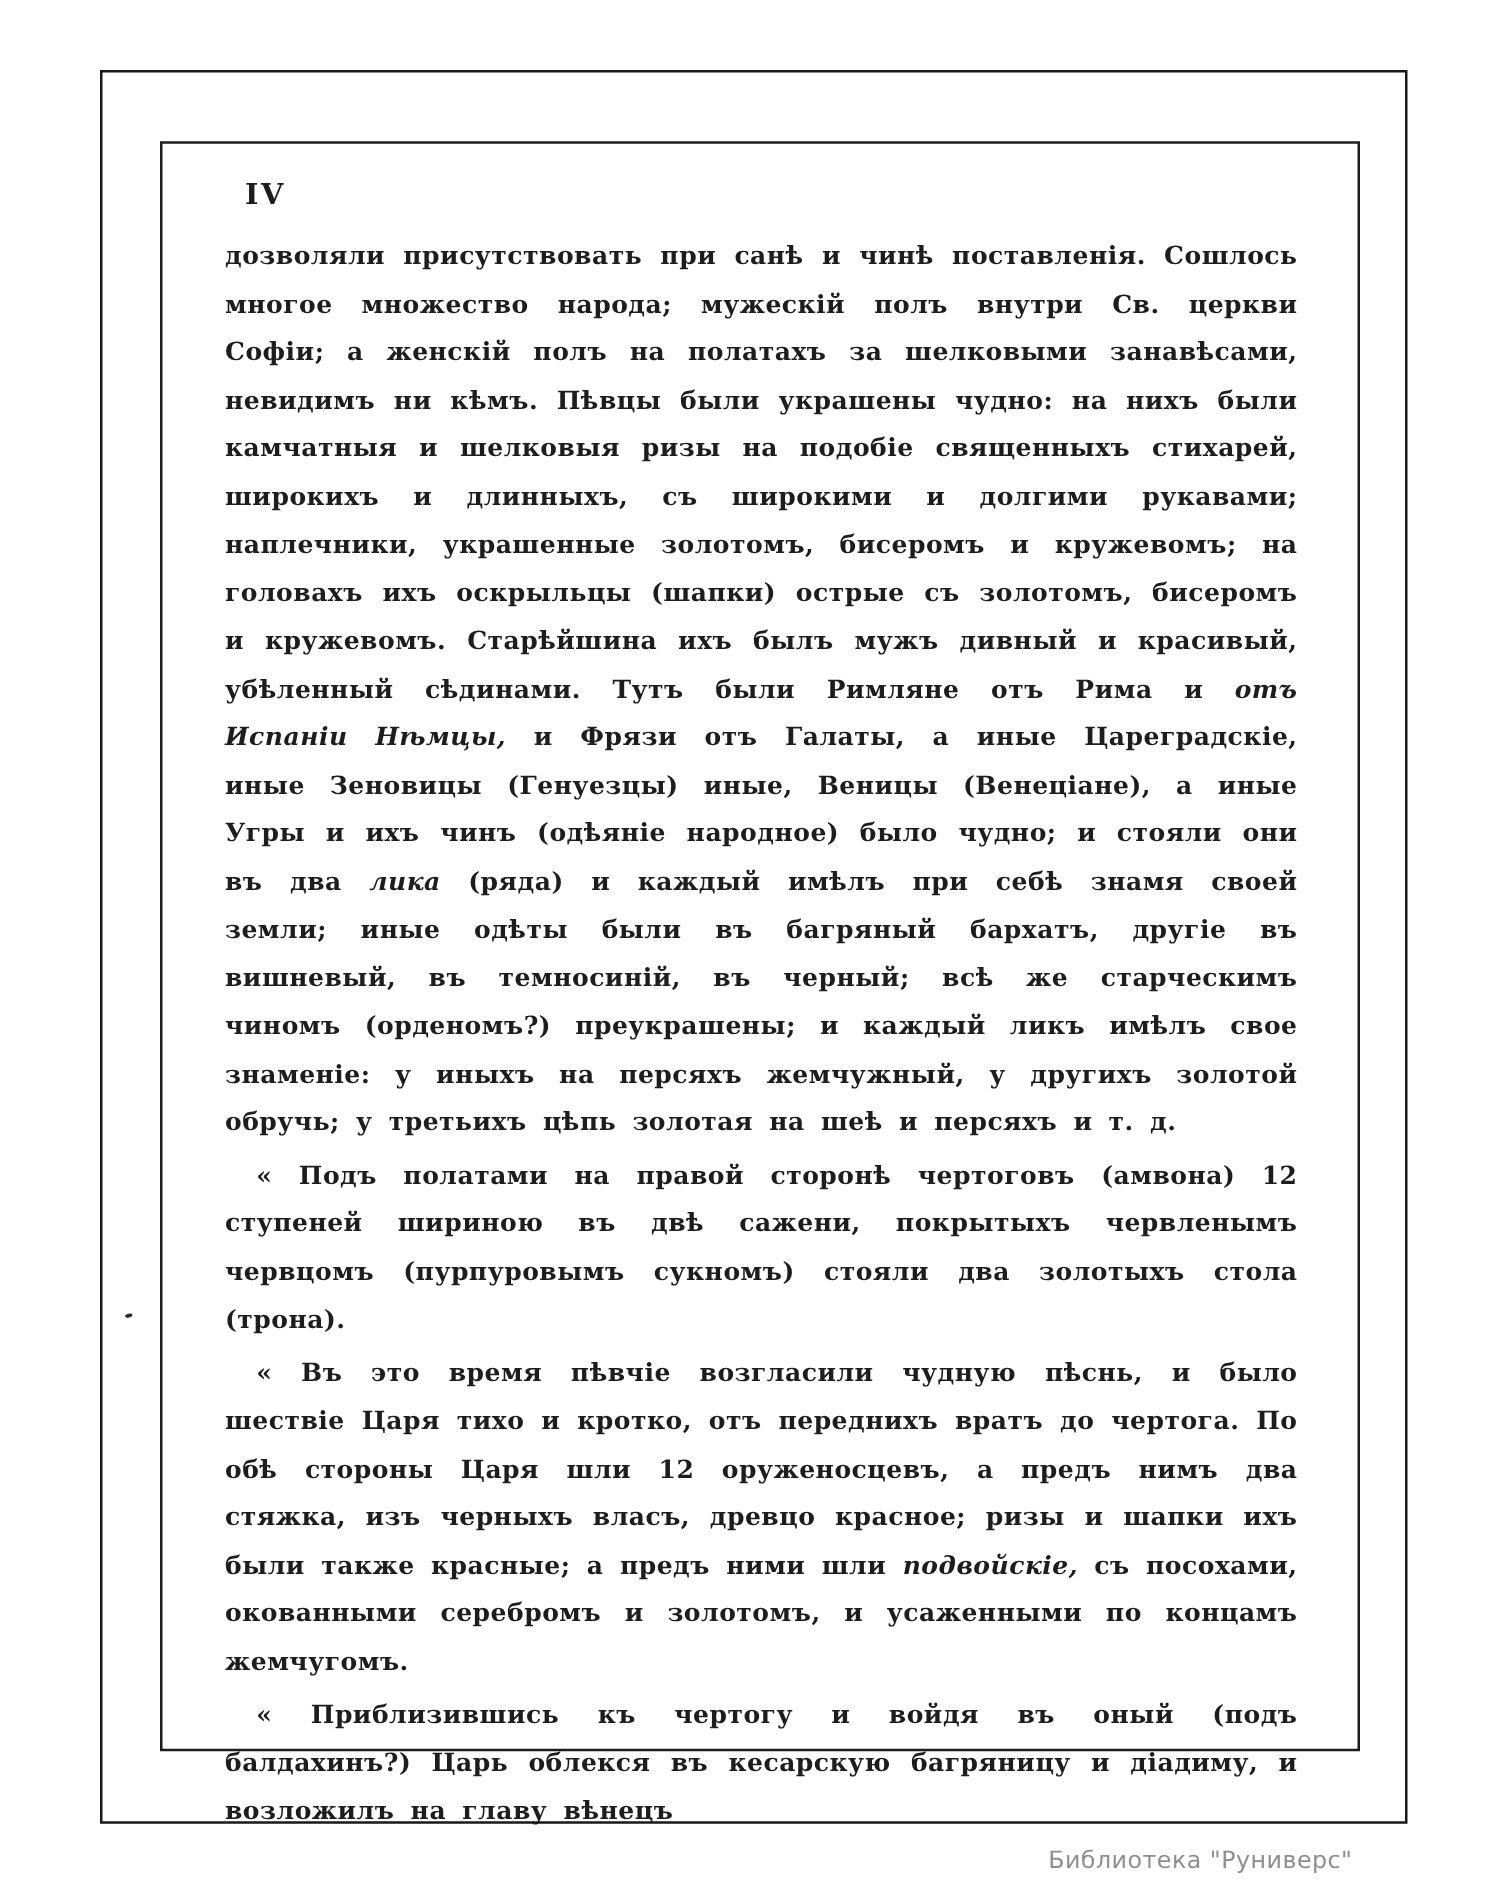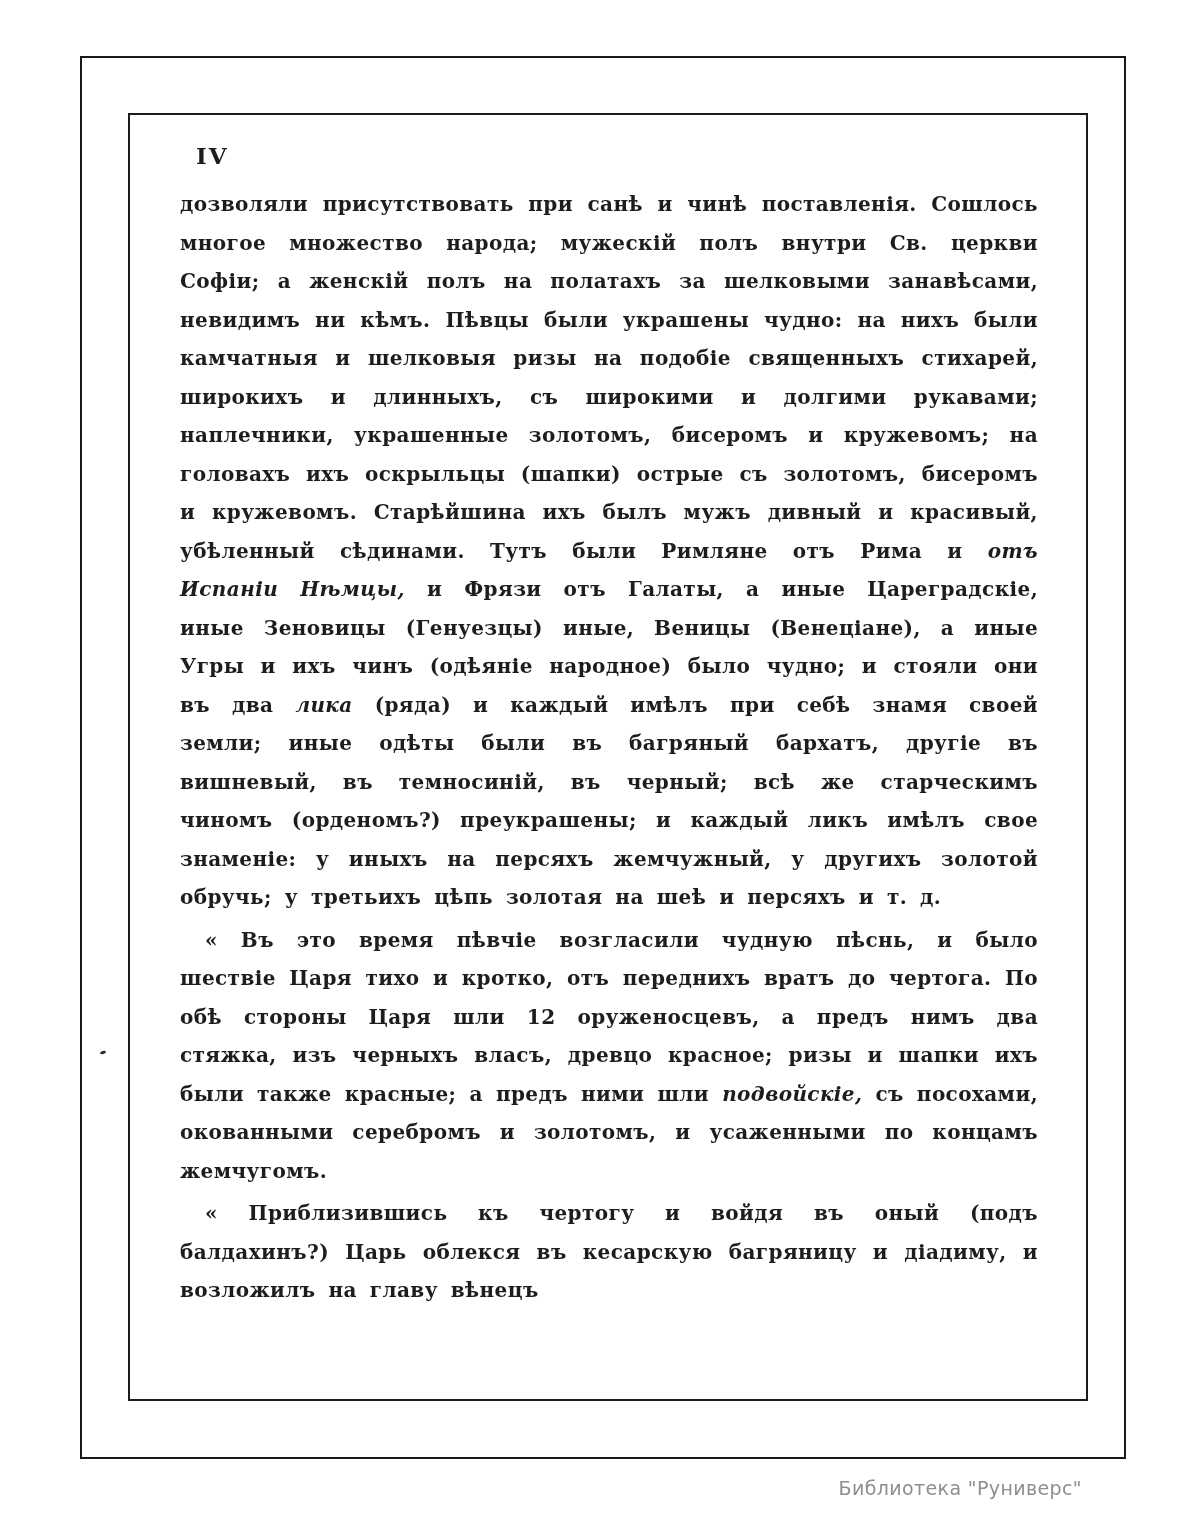--- a/index.html
+++ b/index.html
@@ -89,18 +89,19 @@
 </style>
 </head>
 <body>
 
 <div>
   <div class="outer-border"></div>
   <div class="inner-border"></div>
   <div class="page-number">IV</div>
   <div class="text-block">
       <p><span>дозволяли присутствовать при санѣ и чинѣ поставленія. Сошлось многое множество народа; мужескій полъ внутри Св. церкви Софіи; а женскій полъ на полатахъ за шелковыми занавѣсами, невидимъ ни кѣмъ. Пѣвцы были украшены чудно: на нихъ были камчатныя и шелковыя ризы на подобіе священныхъ стихарей, широкихъ и длинныхъ, съ широкими и долгими рукавами; наплечники, украшенные золотомъ, бисеромъ и кружевомъ; на головахъ ихъ оскрыльцы (шапки) острые съ золотомъ, бисеромъ и кружевомъ. Старѣйшина ихъ былъ мужъ дивный и красивый, убѣленный сѣдинами. Тутъ были Римляне отъ Рима и </span><span class="it">отъ Испаніи Нѣмцы,</span><span> и Фрязи отъ Галаты, а иные Цареградскіе, иные Зеновицы (Генуезцы) иные, Веницы (Венеціане), а иные Угры и ихъ чинъ (одѣяніе народное) было чудно; и стояли они въ два </span><span class="it">лика</span><span> (ряда) и каждый имѣлъ при себѣ знамя своей земли; иные одѣты были въ багряный бархатъ, другіе въ вишневый, въ темносиній, въ черный; всѣ же старческимъ чиномъ (орденомъ?) преукрашены; и каждый ликъ имѣлъ свое знаменіе: у иныхъ на персяхъ жемчужный, у другихъ золотой обручь; у третьихъ цѣпь золотая на шеѣ и персяхъ и т. д.</span></p>
+      <p class="indent"><span>« Подъ полатами на правой сторонѣ чертоговъ (амвона) 12 ступеней шириною въ двѣ сажени, покрытыхъ червленымъ червцомъ (пурпуровымъ сукномъ) стояли два золотыхъ стола (трона).</span></p>
       <p class="indent"><span>« Въ это время пѣвчіе возгласили чудную пѣснь, и было шествіе Царя тихо и кротко, отъ переднихъ вратъ до чертога. По обѣ стороны Царя шли 12 оруженосцевъ, а предъ нимъ два стяжка, изъ черныхъ власъ, древцо красное; ризы и шапки ихъ были также красные; а предъ ними шли </span><span class="it">подвойскіе,</span><span> съ посохами, окованными серебромъ и золотомъ, и усаженными по концамъ жемчугомъ.</span></p>
       <p class="indent"><span>« Приблизившись къ чертогу и войдя въ оный (подъ балдахинъ?) Царь облекся въ кесарскую багряницу и діадиму, и возложилъ на главу вѣнецъ</span></p>
     </div>
   <div class="speck"></div>
   <div class="watermark">Библиотека "Руниверс"</div>
 </div>
 
 </body></html>

